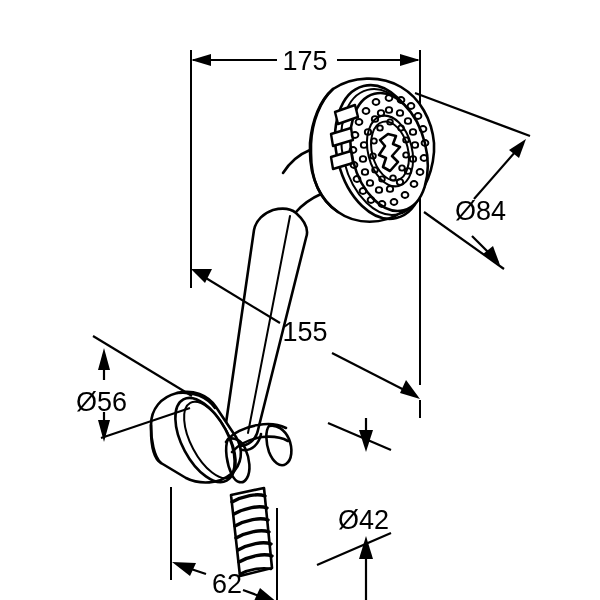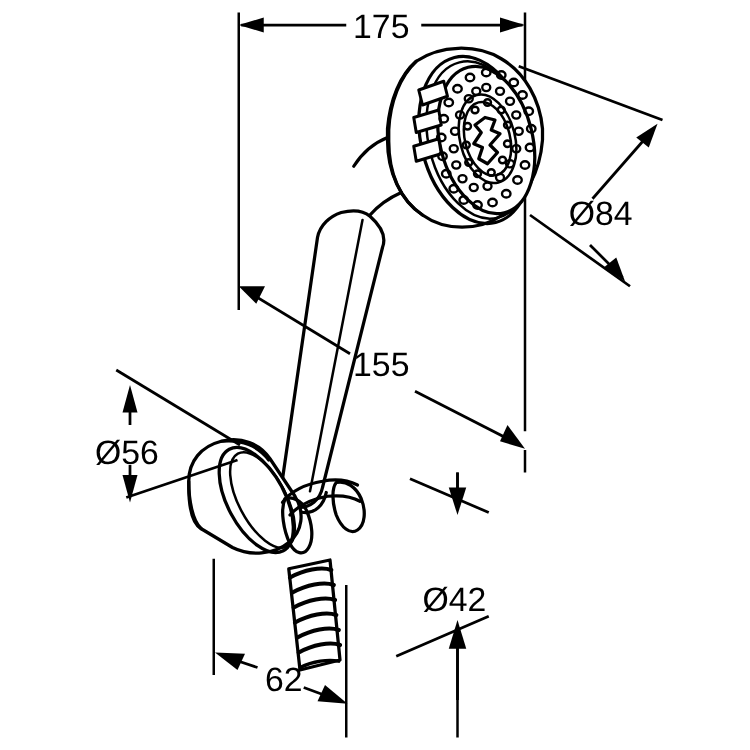--- a/index.html
+++ b/index.html
@@ -11,20 +11,21 @@
     width: 600px;
     height: 600px;
     font-family: "Liberation Sans", sans-serif;
     overflow: hidden;
   }
   #drawing-root {
     position: relative;
     width: 600px;
     height: 422px;
     background: #ffffff;
+    margin-top: 40px;
   }
   svg#technical-drawing {
     display: block;
     width: 600px;
     height: 600px;
   }
   .dim-text {
     font-family: "Liberation Sans", sans-serif;
     font-size: 27px;
     fill: #000000;

